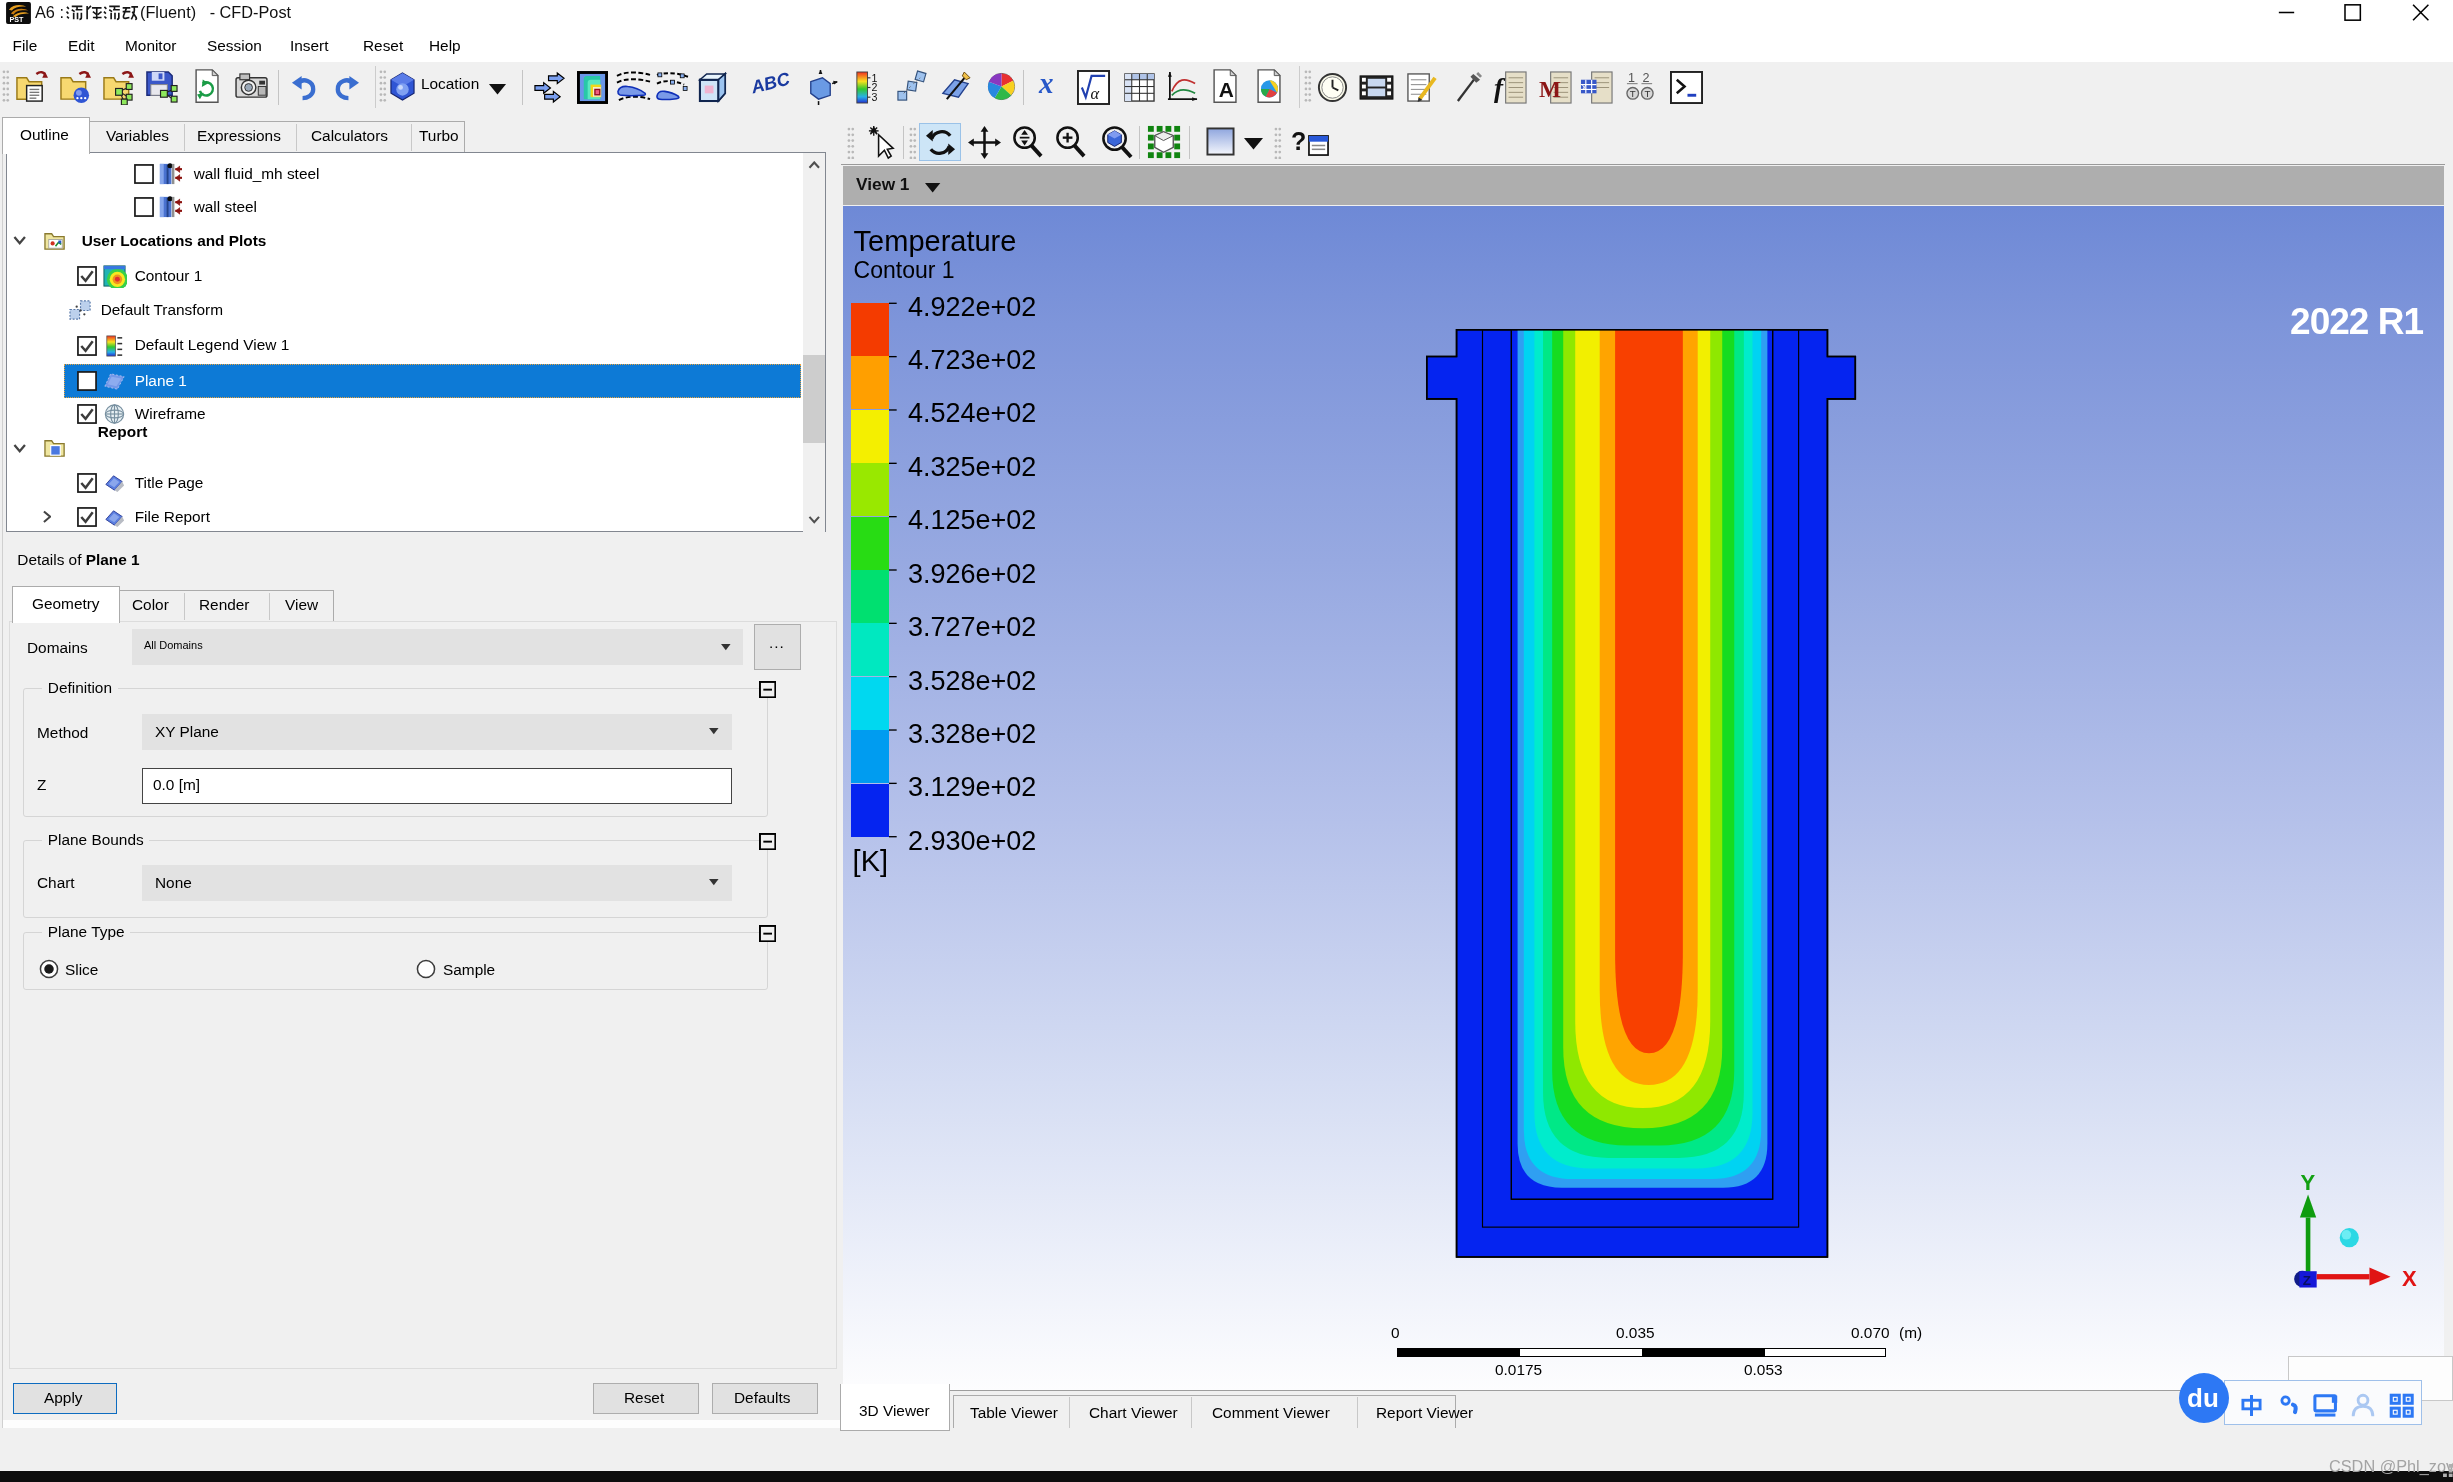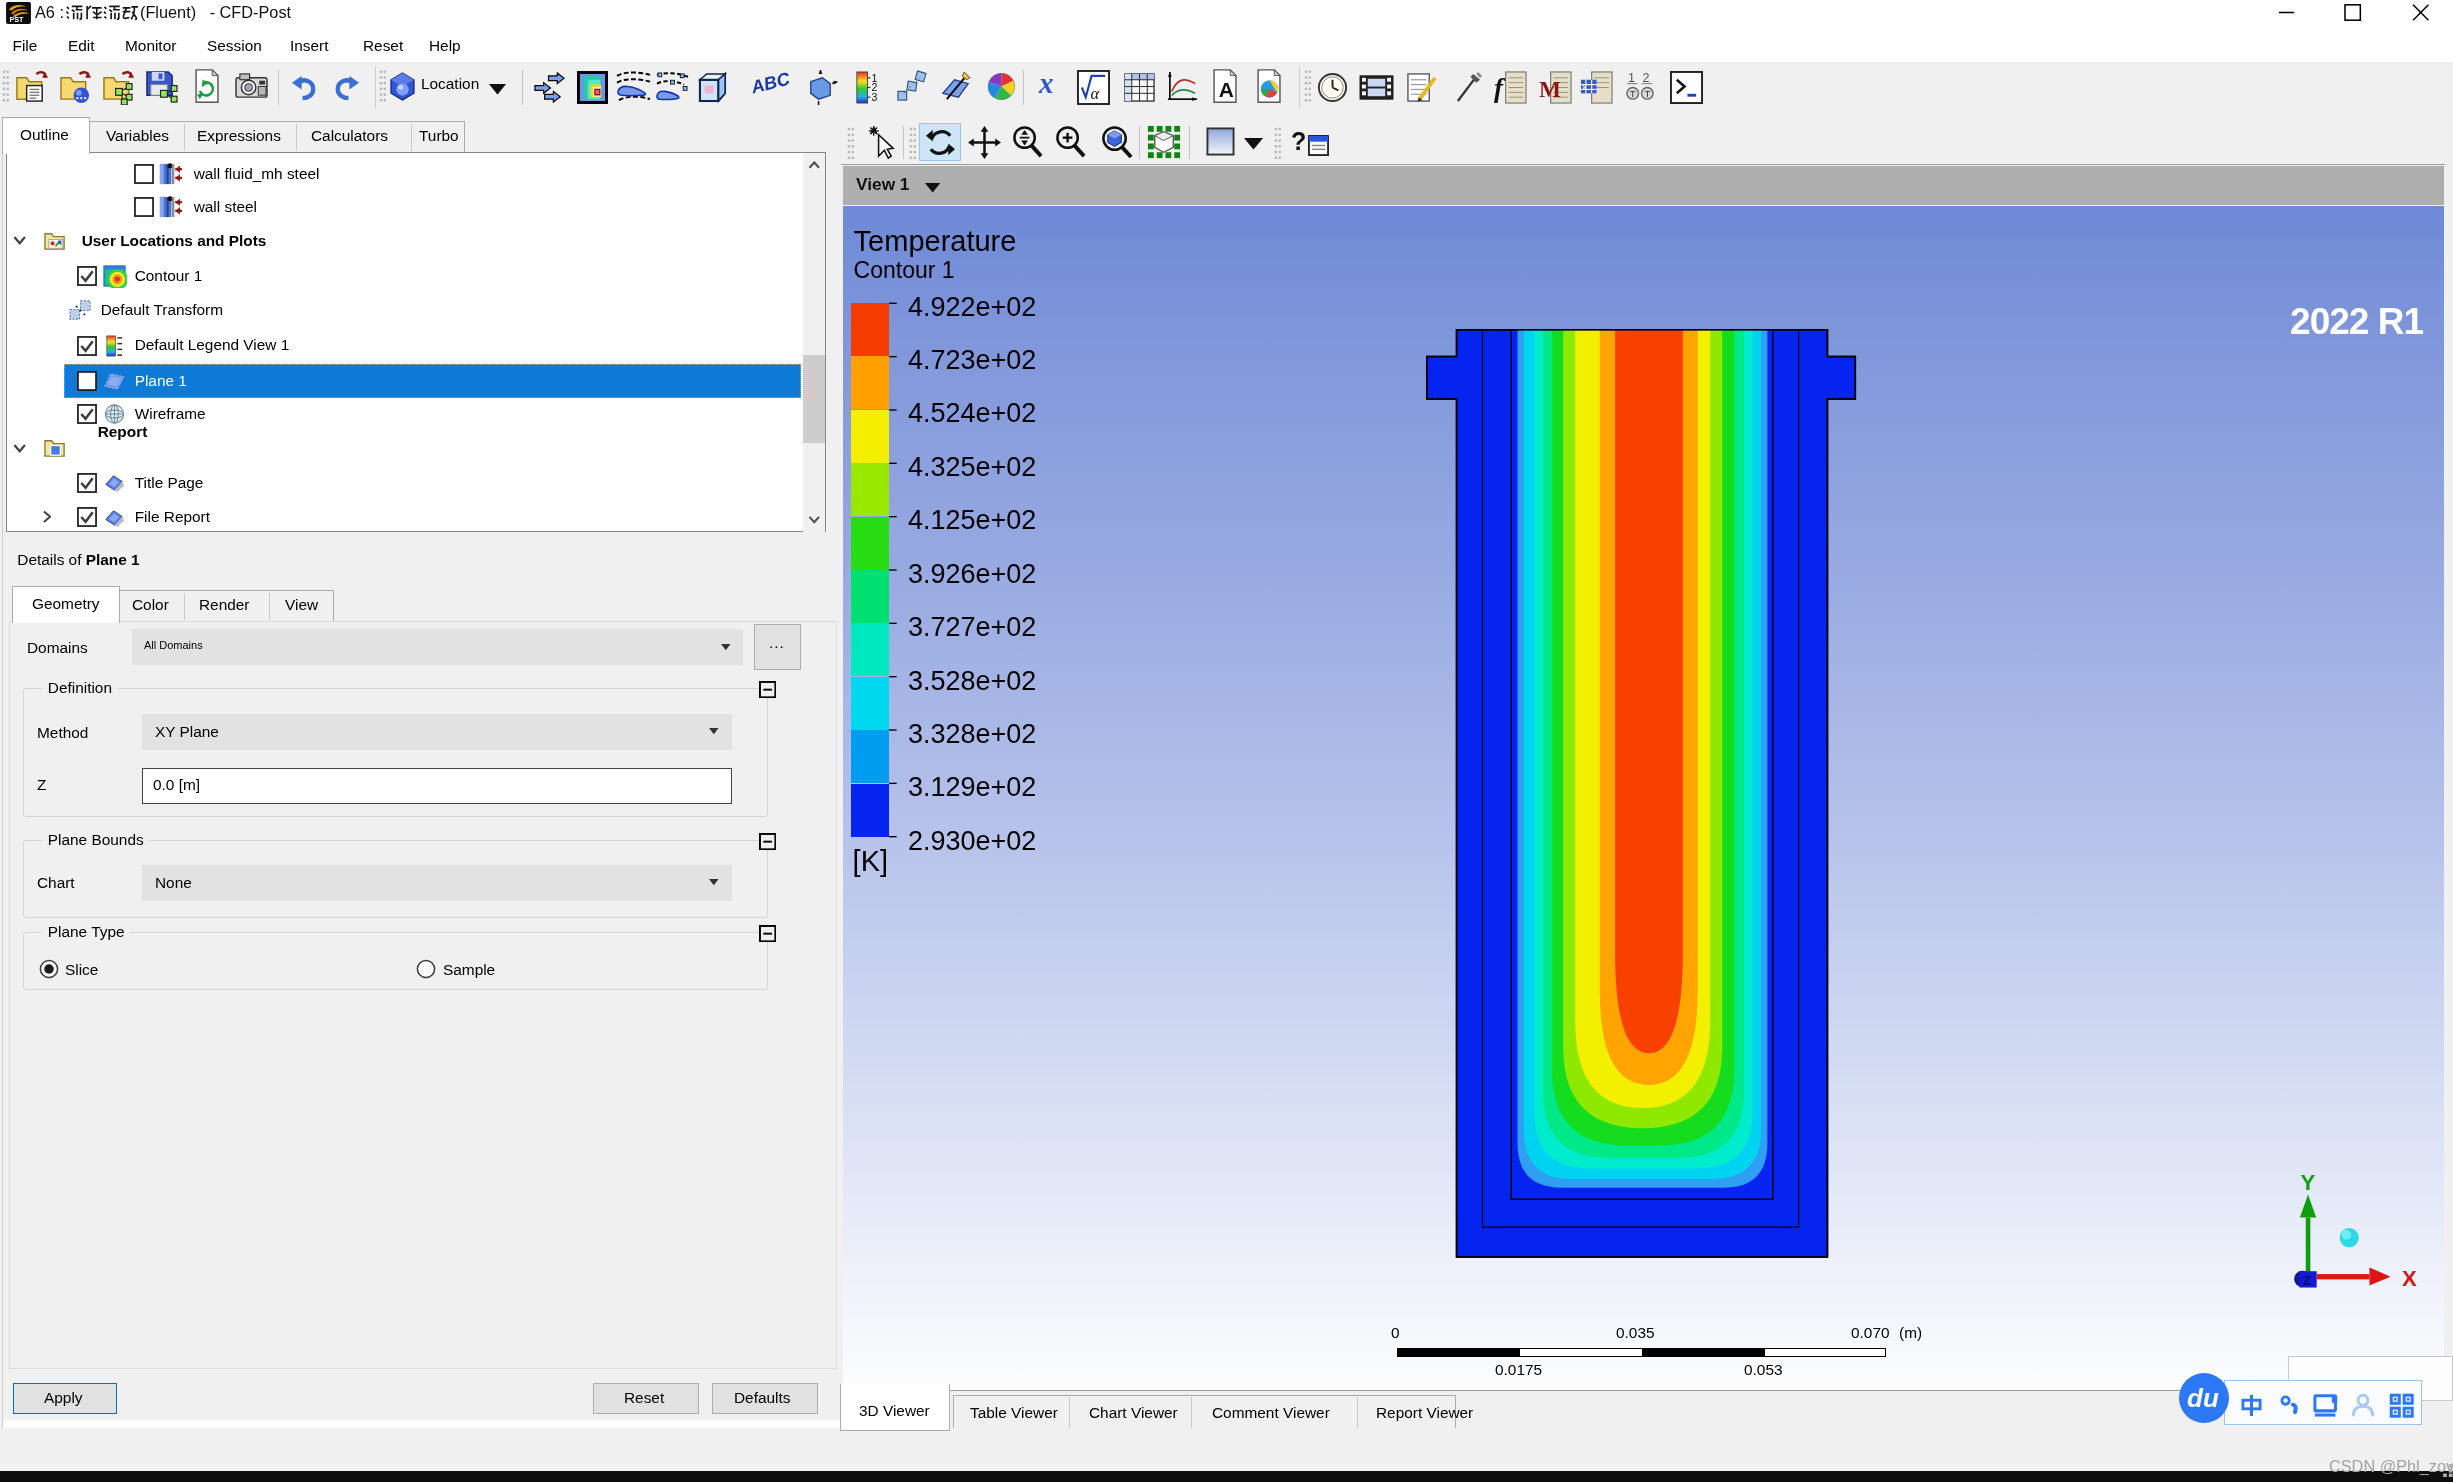--- a/index.html
+++ b/index.html
@@ -1007,21 +1007,21 @@
   <div class="txt" style="left:1212px;top:1404px;font-size:15.4px;">Comment Viewer</div>
   <div class="txt" style="left:1376px;top:1404px;font-size:15.4px;">Report Viewer</div>
   <div class="abs" style="left:1069px;top:1397px;width:1px;height:31px;background:#c8c8c8;"></div>
   <div class="abs" style="left:1191px;top:1397px;width:1px;height:31px;background:#c8c8c8;"></div>
   <div class="abs" style="left:1357px;top:1397px;width:1px;height:31px;background:#c8c8c8;"></div>
 
   <div class="abs" style="left:2288px;top:1356px;width:165px;height:45px;background:#fdfdfd;border:1px solid #c8c8c8;box-sizing:border-box;z-index:4;"></div>
 
   <div class="abs" style="left:2224px;top:1380px;width:198px;height:45px;background:#fafbfd;border:1px solid #9fc0ea;box-sizing:border-box;z-index:5;"></div>
   <div class="abs" style="left:2179px;top:1373px;width:50px;height:50px;border-radius:50%;background:#2d78f4;z-index:6;"></div>
-  <div class="txt" style="left:2187px;top:1383px;font-size:26px;font-weight:bold;color:#fff;font-style:italic;z-index:7;">du</div>
+  <div class="txt" style="left:2187px;top:1383px;font-size:26px;font-weight:bold;color:#fff;z-index:7;">du</div>
   <svg class="abs" style="left:2241px;top:1394px;width:21px;height:23px;z-index:6;" viewBox="0 0 22 24">
     <g stroke="#2d78f4" fill="none">
         <rect x="2" y="6.5" width="18" height="9" stroke-width="3"></rect>
         <line x1="11" y1="1" x2="11" y2="23" stroke-width="3.2"></line>
       </g>
   </svg>
   <svg class="abs" style="left:2279px;top:1394px;width:23px;height:23px;z-index:6;" viewBox="0 0 28 28">
     <circle cx="8" cy="8" r="4.5" fill="none" stroke="#2d78f4" stroke-width="3.4"></circle>
     <path d="M17 13 q5 1 2.5 9" fill="none" stroke="#2d78f4" stroke-width="5" stroke-linecap="round"></path>
   </svg>

